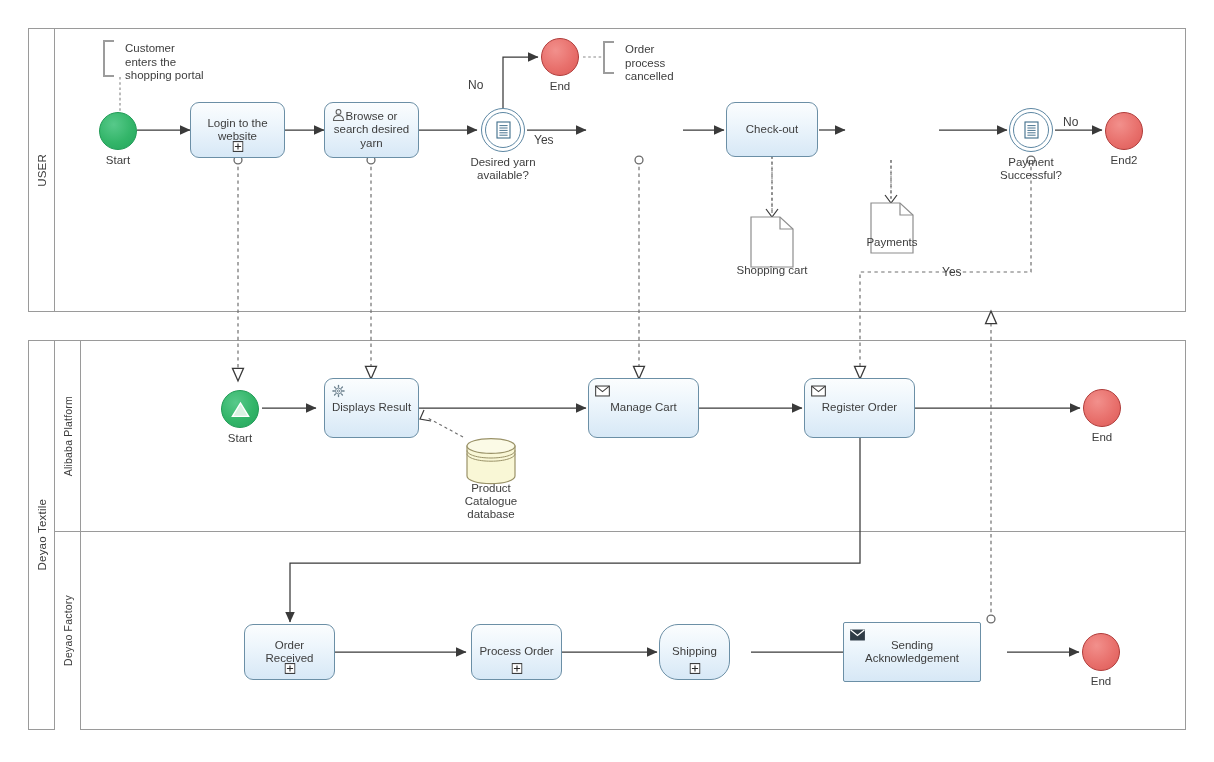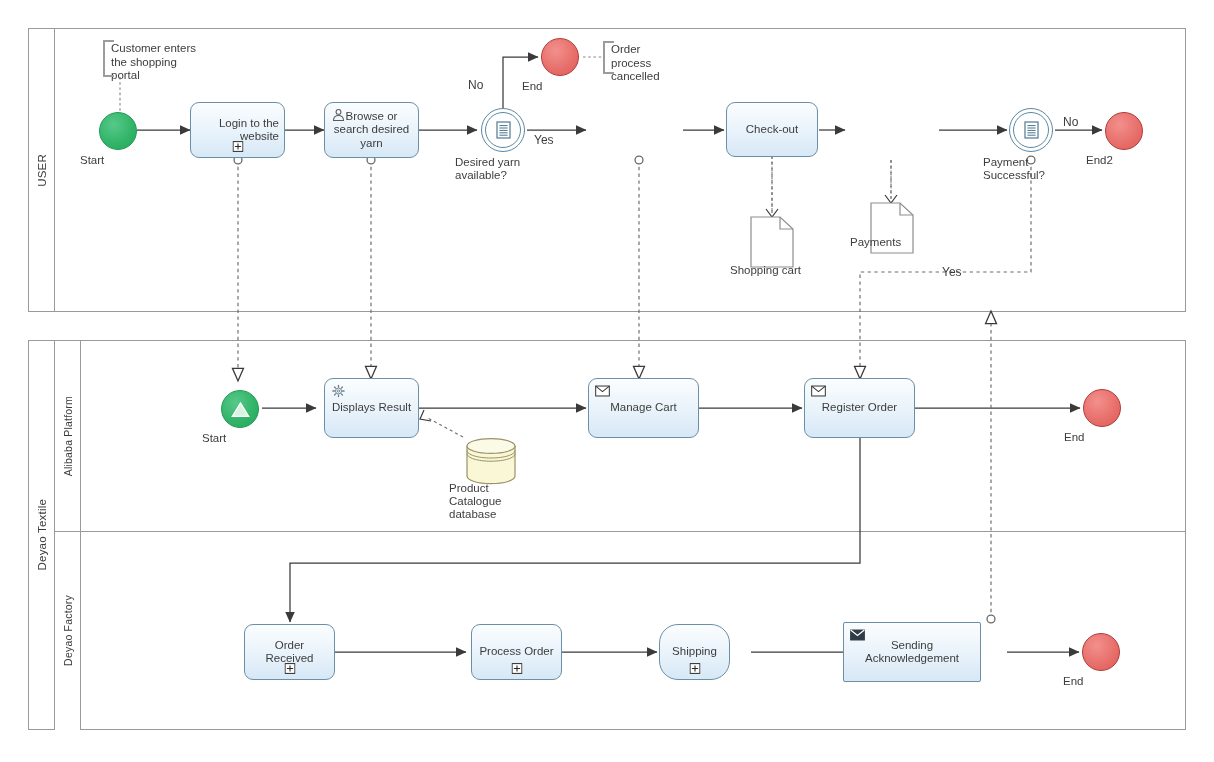--- a/index.html
+++ b/index.html
@@ -29,25 +29,25 @@
 
   
   .ev{position:absolute;border-radius:50%;box-sizing:border-box;}
   .ev.start{background:radial-gradient(circle at 38% 32%,#57c98a 0%,#33b569 55%,#24a55c 100%);border:1.4px solid #1f9a55;}
   .ev.end{background:radial-gradient(circle at 38% 32%,#f2908c 0%,#e8706c 55%,#dd5a57 100%);border:1.4px solid #b03a38;}
   .ev.gw{background:#ffffff;border:1.6px solid #5d87a3;}
   .ev.gw:after{content:"";position:absolute;left:2.6px;top:2.6px;right:2.6px;bottom:2.6px;border:1.4px solid #5d87a3;border-radius:50%;}
   .evinner{position:absolute;left:0;top:0;right:0;bottom:0;display:flex;align-items:center;justify-content:center;z-index:2;}
 
   
-  .cap{position:absolute;text-align:left;font-size:11.5px;color:#3d3d3d;line-height:13px;}
+  .cap{position:absolute;text-align:center;font-size:11.5px;color:#3d3d3d;line-height:13px;}
   .doc{position:absolute;}
   .db{position:absolute;}
   .note{position:absolute;font-size:11.5px;color:#3d3d3d;line-height:13.5px;
-        border-left:2.2px solid #9c9c9c;padding:2px 3px 2px 6px;box-sizing:border-box;}
+        border-left:2.2px solid #9c9c9c;padding:2px 3px 2px 20px;box-sizing:border-box;}
   .note:before,.note:after{content:"";position:absolute;left:0;width:9px;height:2.2px;background:#9c9c9c;}
   .note:before{top:0;}
   .note:after{bottom:0;}
   .flowlbl{position:absolute;font-size:12px;color:#3d3d3d;}
 </style>
 </head>
 <body>
 
 <div id="stage">
 
@@ -141,21 +141,21 @@
     </g>
   </svg>
 
   <div class="note" style="left:103px;top:40px;width:104px;height:37px;">
     <span>Customer enters the shopping portal</span>
   </div>
 
   <div class="ev start" style="left:99px;top:112px;width:38px;height:38px;"></div>
   <div class="cap" style="left:80px;top:154px;width:76px;">Start</div>
 
-  <div class="task" style="left:190px;top:102px;width:95px;height:56px;text-align:right;">
+  <div class="task" style="left:190px;top:102px;width:95px;height:56px;">
     <span class="lbl">Login to the website</span>
     <svg class="tmark" viewBox="0 0 11 11">
       <rect x="0.6" y="0.6" width="9.8" height="9.8" fill="#fff" stroke="#2a2a2a" stroke-width="1"></rect>
       <path d="M5.5,2.4 V8.6 M2.4,5.5 H8.6" stroke="#2a2a2a" stroke-width="1.1"></path>
     </svg>
   </div>
 
   <div class="task" style="left:324px;top:102px;width:95px;height:56px;">
     <span class="lbl">Browse or search desired yarn</span>
     <svg class="ticon" viewBox="0 0 16 15">

